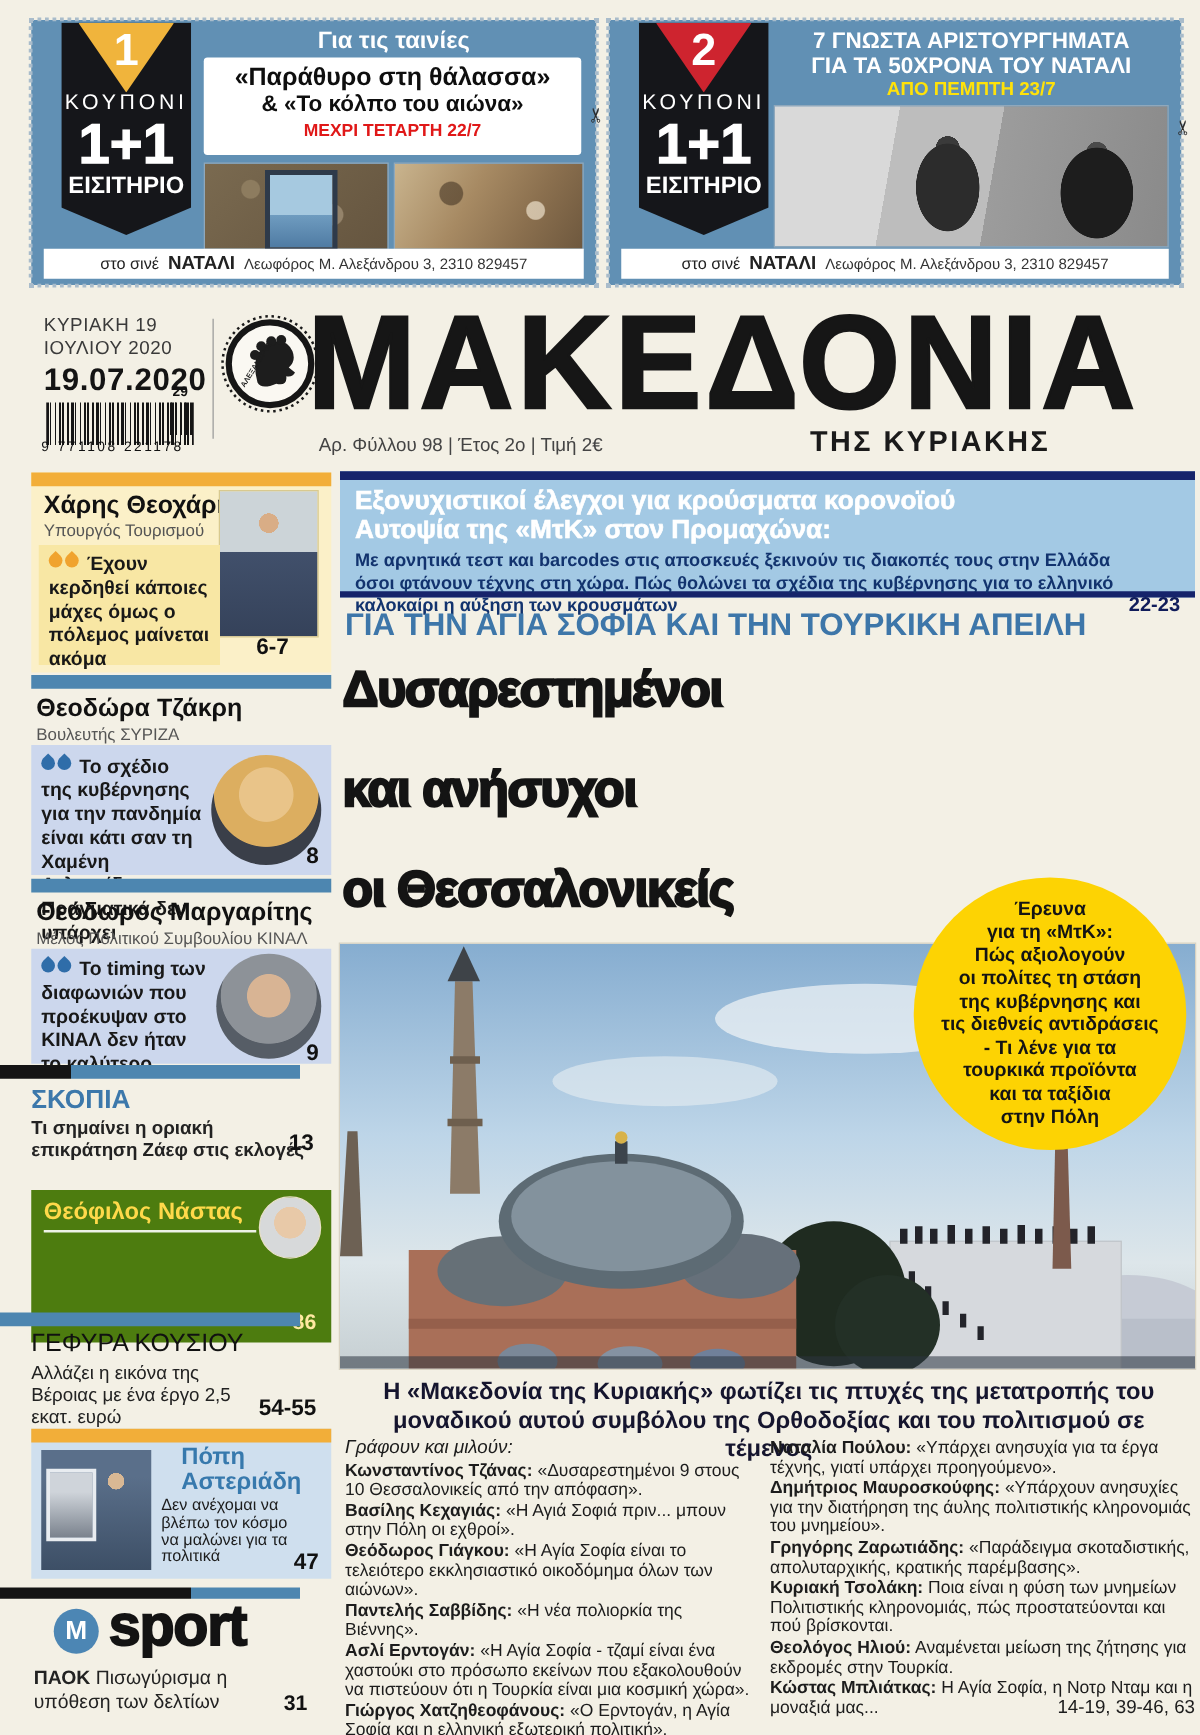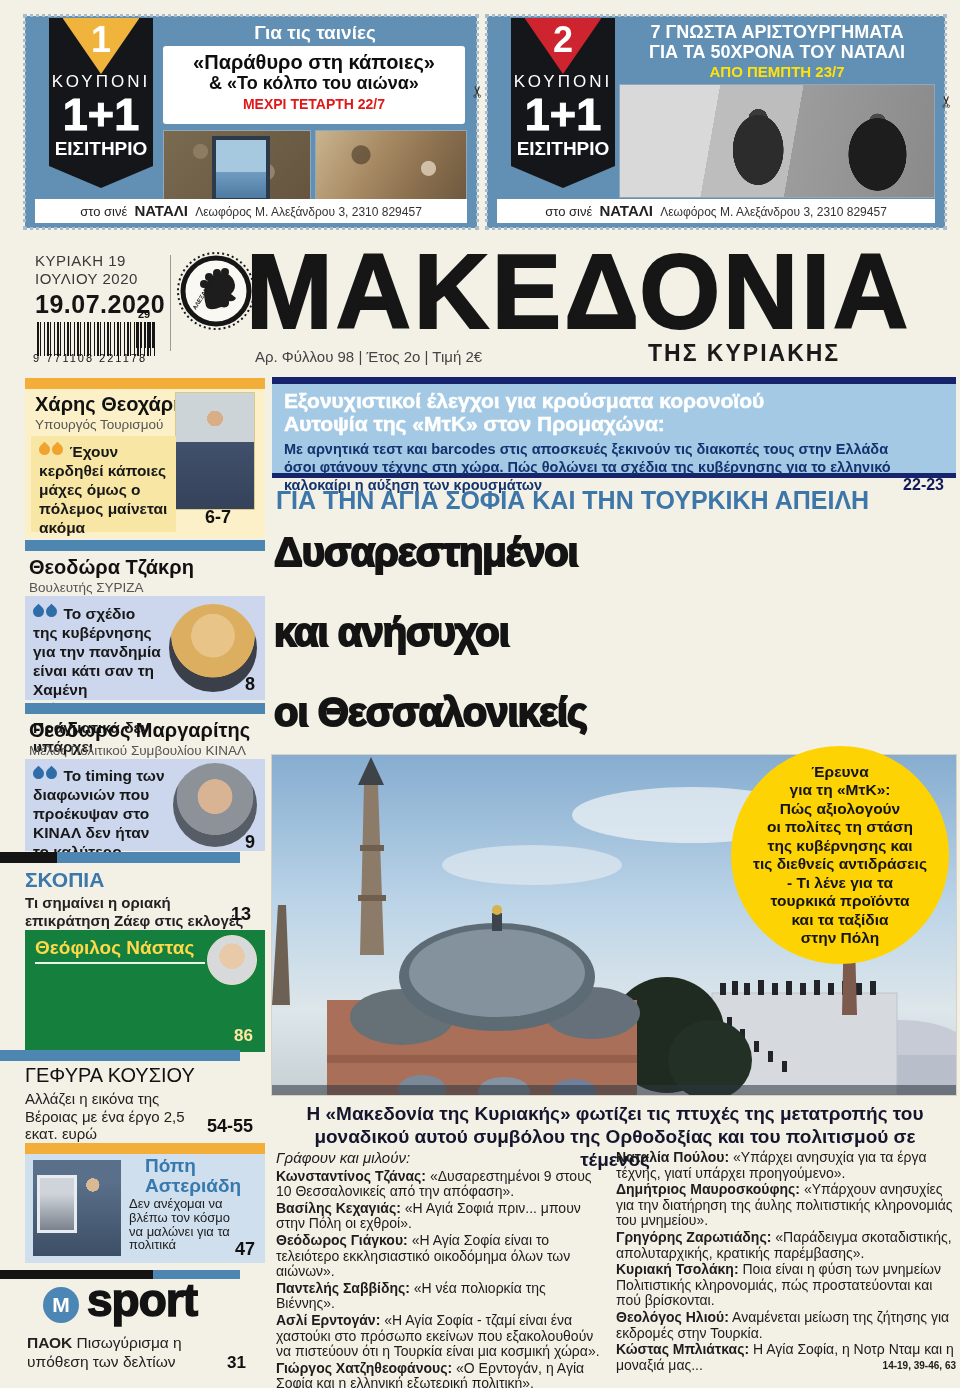--- a/index.html
+++ b/index.html
@@ -71,31 +71,31 @@
   .infobox{left:272px;top:377px;width:684px;height:101px;box-sizing:border-box;background:#a3c9e4;
            border-top:7px solid #16246b;border-bottom:5px solid #16246b;padding:5px 12px}
   .ib-t{color:#fff;font-weight:bold;font-size:21px;line-height:23px;-webkit-text-stroke:.5px #fff}
   .ib-b{margin-top:5px;color:#12336e;font-size:14.5px;font-weight:bold;line-height:18px;position:relative;padding-right:52px}
   .ib-p{position:absolute;right:0;bottom:0;font-size:16px;font-weight:bold;color:#101c5a}
   
   .kicker{left:276px;top:486px;width:680px;font-size:25px;font-weight:bold;color:#3d76a9}
   .headline{left:274px;top:512px;width:684px;font-size:40px;font-weight:bold;color:#141414;
             line-height:80px;letter-spacing:-1px;-webkit-text-stroke:2px #141414}
   .mainphoto{left:272px;top:755px;width:684px;height:340px;background:#9dbcd6;outline:1px solid #d8d2c2}
-  .ycircle{left:731px;top:746px;width:218px;height:218px;border-radius:50%;background:#fdd303;z-index:3;
+  .ycircle{left:731px;top:702px;width:218px;height:218px;border-radius:50%;background:#fdd303;z-index:3;
            display:flex;flex-direction:column;justify-content:center;align-items:center;text-align:right}
   .ycircle div{font-size:15.5px;font-weight:bold;color:#141414;line-height:18.5px}
   .caption{left:290px;top:1102px;width:650px;text-align:center;font-size:19px;font-weight:bold;
            color:#15152e;line-height:23px}
   
   .contrib{font-size:14px;line-height:15.6px;color:#1c1c1c}
   .contrib p{margin:0 0 1px 0}
   .contrib .intro{font-style:italic;font-size:15px;margin-bottom:3px}
   .contrib .nm{font-weight:bold}
-  .contrib .pgs{float:right;font-weight:bold;font-size:10px}
+  .contrib .pgs{float:right;font-weight:normal;font-size:15px}
   .cl{left:276px;top:1150px;width:332px}
   .cr{left:616px;top:1150px;width:340px}
   
   .sb{position:absolute;left:25px;width:240px;box-sizing:border-box}
   .bar{position:absolute;left:0;right:0;top:0;height:11px}
   .name{font-weight:bold;font-size:20px;color:#111}
   .role{font-size:13.5px;color:#555}
   .qtext{font-weight:bold;font-size:15.5px;line-height:19px;color:#181818}
   .qm{display:inline-block;width:11px;height:11px;border-radius:0 50% 50% 50%;transform:rotate(45deg);margin-right:2px;vertical-align:2px}
   .qm.o{background:#f0a32e}.qm.b{background:#2f6da9}
@@ -123,21 +123,21 @@
   #it3 .role{position:absolute;left:4px;top:40px}
   #it3 .qbox{position:absolute;left:0;top:56px;width:240px;height:92px;background:#ccd7ed;box-sizing:border-box;padding:7px 100px 6px 8px}
   #it3 .cphotoc{position:absolute;right:8px;top:60px;width:84px;height:84px;border-radius:50%;
       background:radial-gradient(circle at 50% 40%,#d8b494 0 26%,#8d9298 27% 58%,#565d66 59%)}
   #it3 .pg{right:10px;bottom:10px}
   #splitbar1{top:852px;height:11px;background:linear-gradient(90deg,#141414 0 57px,#4d86b0 57px)}
   #skopia{top:868px;height:58px}
   #skopia .hd{font-weight:bold;font-size:21px;color:#3c78ab}
   #skopia .bd{margin-top:2px;width:222px;font-size:15px;font-weight:bold;color:#222;line-height:18px}
   #skopia .pg{right:14px;top:36px}
-  #nastas{top:930px;height:122px;background:#15803d}
+  #nastas{top:952px;height:122px;background:#4d7c0f}
   #nastas .name{position:absolute;left:10px;top:7px;color:#ffd94a;font-size:19px}
   #nastas .rule{position:absolute;left:10px;right:60px;top:32px;height:2px;background:rgba(255,255,255,.9)}
   #nastas .bd{position:absolute;left:10px;top:38px;width:190px;color:#ffe9a2;font-weight:bold;font-size:13.5px;line-height:15.5px}
   #nastas .cphotoc{position:absolute;right:8px;top:5px;width:48px;height:48px;border-radius:50%;border:1px solid #e8e0c8;
       background:radial-gradient(circle at 50% 42%,#e8c9a8 0 34%,#d7d9da 35%)}
   #nastas .pg{right:12px;bottom:6px;color:#ffe9a2;font-size:17px}
   #bluebar2{top:1050px;height:11px;background:#4d86b0}
   #gefyra{top:1064px;height:76px}
   #gefyra .hd{font-weight:normal;font-size:20px;color:#111}
   #gefyra .bd{margin-top:3px;width:178px;font-size:15px;color:#222;line-height:17.5px}
@@ -166,21 +166,21 @@
 <div class="coupon c1">
   <div class="badge">
     <div class="tri t-yellow"></div>
     <div class="num">1</div>
     <div class="klabel">ΚΟΥΠΟΝΙ</div>
     <div class="offer">1+1</div>
     <div class="ticket">ΕΙΣΙΤΗΡΙΟ</div>
   </div>
   <div class="chdr hdr">Για τις ταινίες</div>
   <div class="wbox">
-    <div class="t1">«Παράθυρο στη κάποιες»</div>
+    <div class="t1">«Παράθυρο στη θάλασσα»</div>
     <div class="t2">&amp; «Το κόλπο του αιώνα»</div>
     <div class="until">ΜΕΧΡΙ ΤΕΤΑΡΤΗ 22/7</div>
   </div>
   <div class="cphoto p1a">
     <div class="win"></div>
   </div>
   <div class="cphoto p1b"></div>
   <div class="strip">
     <span>στο σινέ</span>&nbsp;
     <span class="vn">ΝΑΤΑΛΙ</span>&nbsp;

